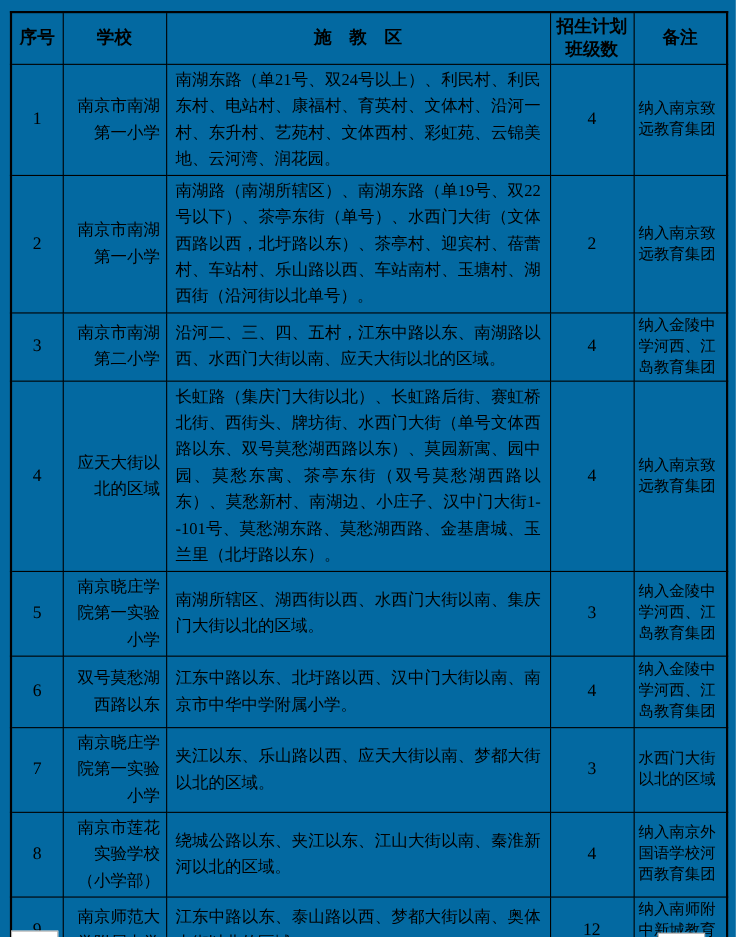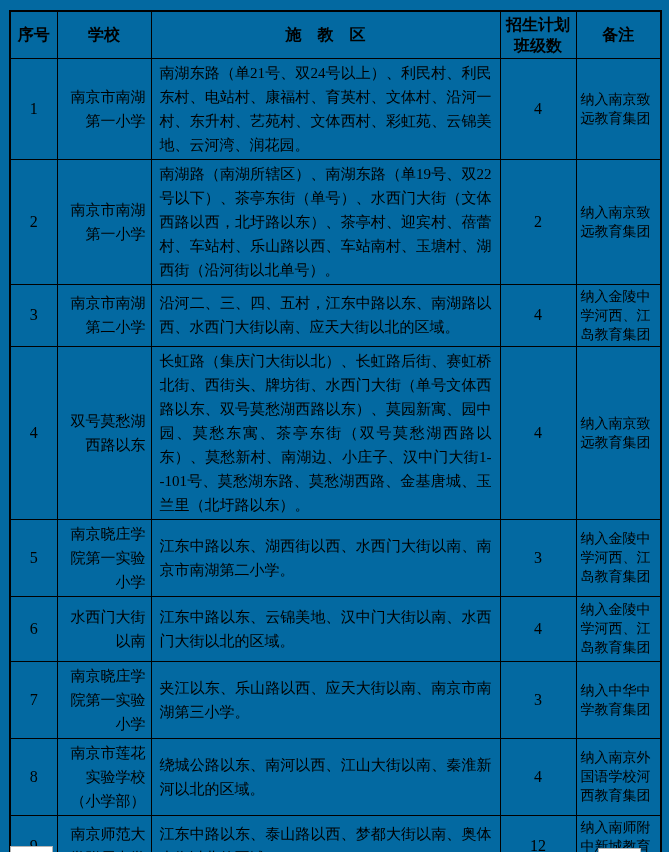--- a/index.html
+++ b/index.html
@@ -113,50 +113,50 @@
     </tr>
         <tr style="height: 62px;">
       <td class="c-no">3</td>
       <td class="c-school">南京市南湖第二小学</td>
       <td class="c-district">沿河二、三、四、五村，江东中路以东、南湖路以西、水西门大街以南、应天大街以北的区域。</td>
       <td class="c-classes">4</td>
       <td class="c-note">纳入金陵中学河西、江岛教育集团</td>
     </tr>
         <tr style="height: 169px;">
       <td class="c-no">4</td>
-      <td class="c-school">双号莫愁湖西路以东</td>
+      <td class="c-school">应天大街以北的区域</td>
       <td class="c-district">长虹路（集庆门大街以北）、长虹路后街、赛虹桥北街、西街头、牌坊街、水西门大街（单号文体西路以东、双号莫愁湖西路以东）、莫园新寓、园中园、莫愁东寓、茶亭东街（双号莫愁湖西路以东）、莫愁新村、南湖边、小庄子、汉中门大街1--101号、莫愁湖东路、莫愁湖西路、金基唐城、玉兰里（北圩路以东）。</td>
       <td class="c-classes">4</td>
       <td class="c-note">纳入南京致远教育集团</td>
     </tr>
         <tr style="height: 75px;">
       <td class="c-no">5</td>
       <td class="c-school">南京晓庄学院第一实验小学</td>
-      <td class="c-district">江东中路以东、湖西街以西、水西门大街以南、南京市南湖第二小学。</td>
+      <td class="c-district">南湖所辖区、湖西街以西、水西门大街以南、集庆门大街以北的区域。</td>
       <td class="c-classes">3</td>
       <td class="c-note">纳入金陵中学河西、江岛教育集团</td>
     </tr>
         <tr style="height: 65px;">
       <td class="c-no">6</td>
-      <td class="c-school">水西门大街以南</td>
-      <td class="c-district">江东中路以东、云锦美地、汉中门大街以南、水西门大街以北的区域。</td>
+      <td class="c-school">双号莫愁湖西路以东</td>
+      <td class="c-district">江东中路以东、北圩路以西、汉中门大街以南、南京市中华中学附属小学。</td>
       <td class="c-classes">4</td>
       <td class="c-note">纳入金陵中学河西、江岛教育集团</td>
     </tr>
         <tr style="height: 70px;">
       <td class="c-no">7</td>
       <td class="c-school">南京晓庄学院第一实验小学</td>
-      <td class="c-district">夹江以东、乐山路以西、应天大街以南、南京市南湖第三小学。</td>
+      <td class="c-district">夹江以东、乐山路以西、应天大街以南、梦都大街以北的区域。</td>
       <td class="c-classes">3</td>
-      <td class="c-note">纳入中华中学教育集团</td>
+      <td class="c-note">水西门大街以北的区域</td>
     </tr>
         <tr style="height: 70px;">
       <td class="c-no">8</td>
       <td class="c-school">南京市莲花实验学校（小学部）</td>
-      <td class="c-district">绕城公路以东、南河以西、江山大街以南、秦淮新河以北的区域。</td>
+      <td class="c-district">绕城公路以东、夹江以东、江山大街以南、秦淮新河以北的区域。</td>
       <td class="c-classes">4</td>
       <td class="c-note">纳入南京外国语学校河西教育集团</td>
     </tr>
         <tr style="height: 57px;">
       <td class="c-no">9</td>
       <td class="c-school">南京师范大学附属中学</td>
       <td class="c-district">江东中路以东、泰山路以西、梦都大街以南、奥体大街以北的区域。</td>
       <td class="c-classes">12</td>
       <td class="c-note">纳入南师附中新城教育集团</td>
     </tr>

